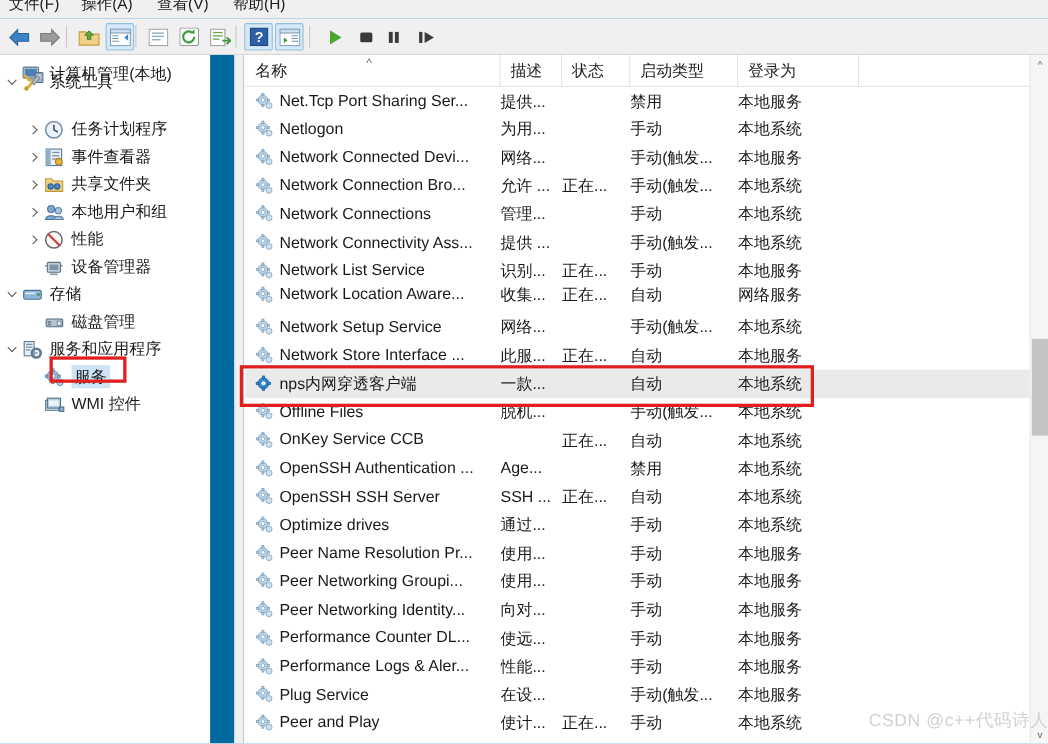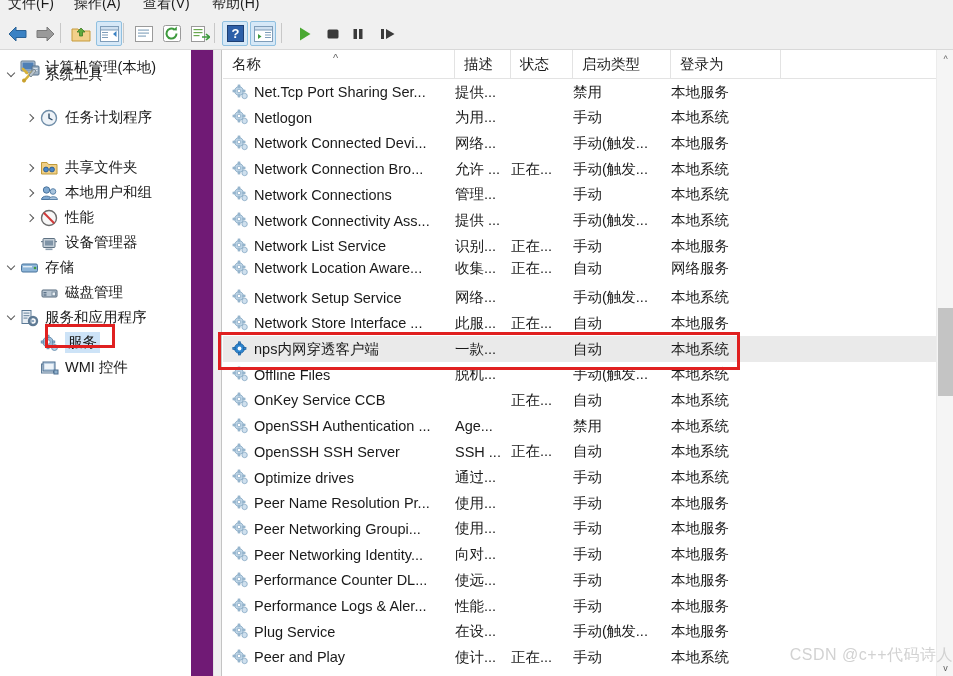--- a/index.html
+++ b/index.html
@@ -2,21 +2,21 @@
 <html><head>
 <meta charset="utf-8">
 <style>
   * { box-sizing: border-box; margin: 0; padding: 0; }
   html, body {
     width: 953px; height: 676px;
     overflow: hidden;
     background: #ffffff;
     font-family: "Liberation Sans", "DejaVu Sans", sans-serif;
   }
-  #app { position: relative; width: 953px; height: 676px; background: #701a75; }
+  #app { position: relative; width: 953px; height: 676px; background: #0369a1; }
 
   
   .menubar {
     position: absolute; left: 0; top: 0; width: 953px; height: 17px;
     background: #f0f0f0; overflow: hidden;
   }
   .menubar .mi {
     position: absolute; top: -5px;
     font-size: 14px; color: #1b1b1b; white-space: nowrap;
   }
@@ -283,20 +283,36 @@
         </span>
       <span class="ticon">
         <svg width="20" height="18" viewBox="0 0 20 18">
           <circle cx="9" cy="9" r="7.5" fill="#eef3f8" stroke="#6f8da8" stroke-width="1.4"></circle>
           <path d="M9 4.5 L9 9 L12.5 11" stroke="#33506c" stroke-width="1.4" fill="none"></path>
         </svg>
       </span>
       <span class="tlabel">任务计划程序</span>
     </div>
 
+    <div class="tnode" style="left:24px; top:80px">
+      <span class="tw closed">
+          <i></i>
+        </span>
+      <span class="ticon">
+        <svg width="20" height="18" viewBox="0 0 20 18">
+          <rect x="2" y="1.5" width="14" height="15" fill="#eaf0f6" stroke="#5b7b99"></rect>
+          <rect x="2" y="1.5" width="4" height="15" fill="#8fb0cc"></rect>
+          <rect x="7.5" y="4" width="6.5" height="1.2" fill="#7c93a8"></rect>
+          <rect x="7.5" y="7" width="6.5" height="1.2" fill="#7c93a8"></rect>
+          <rect x="7.5" y="10" width="4.5" height="1.2" fill="#7c93a8"></rect>
+          <circle cx="13.5" cy="13" r="3" fill="#e8b63a" stroke="#a8801d"></circle>
+        </svg>
+      </span>
+      <span class="tlabel">事件查看器</span>
+    </div>
 
     <div class="tnode" style="left:24px; top:105px">
       <span class="tw closed">
           <i></i>
         </span>
       <span class="ticon">
         <svg width="20" height="18" viewBox="0 0 20 18">
           <path d="M1.5 3.5 L7 3.5 L8.5 5.5 L17 5.5 L17 15 L1.5 15 Z" fill="#f0cf86" stroke="#c09a3a"></path>
           <circle cx="6" cy="10.5" r="2.4" fill="#4a86c8" stroke="#2d5f94"></circle>
           <circle cx="12" cy="10.5" r="2.4" fill="#4a86c8" stroke="#2d5f94"></circle>

